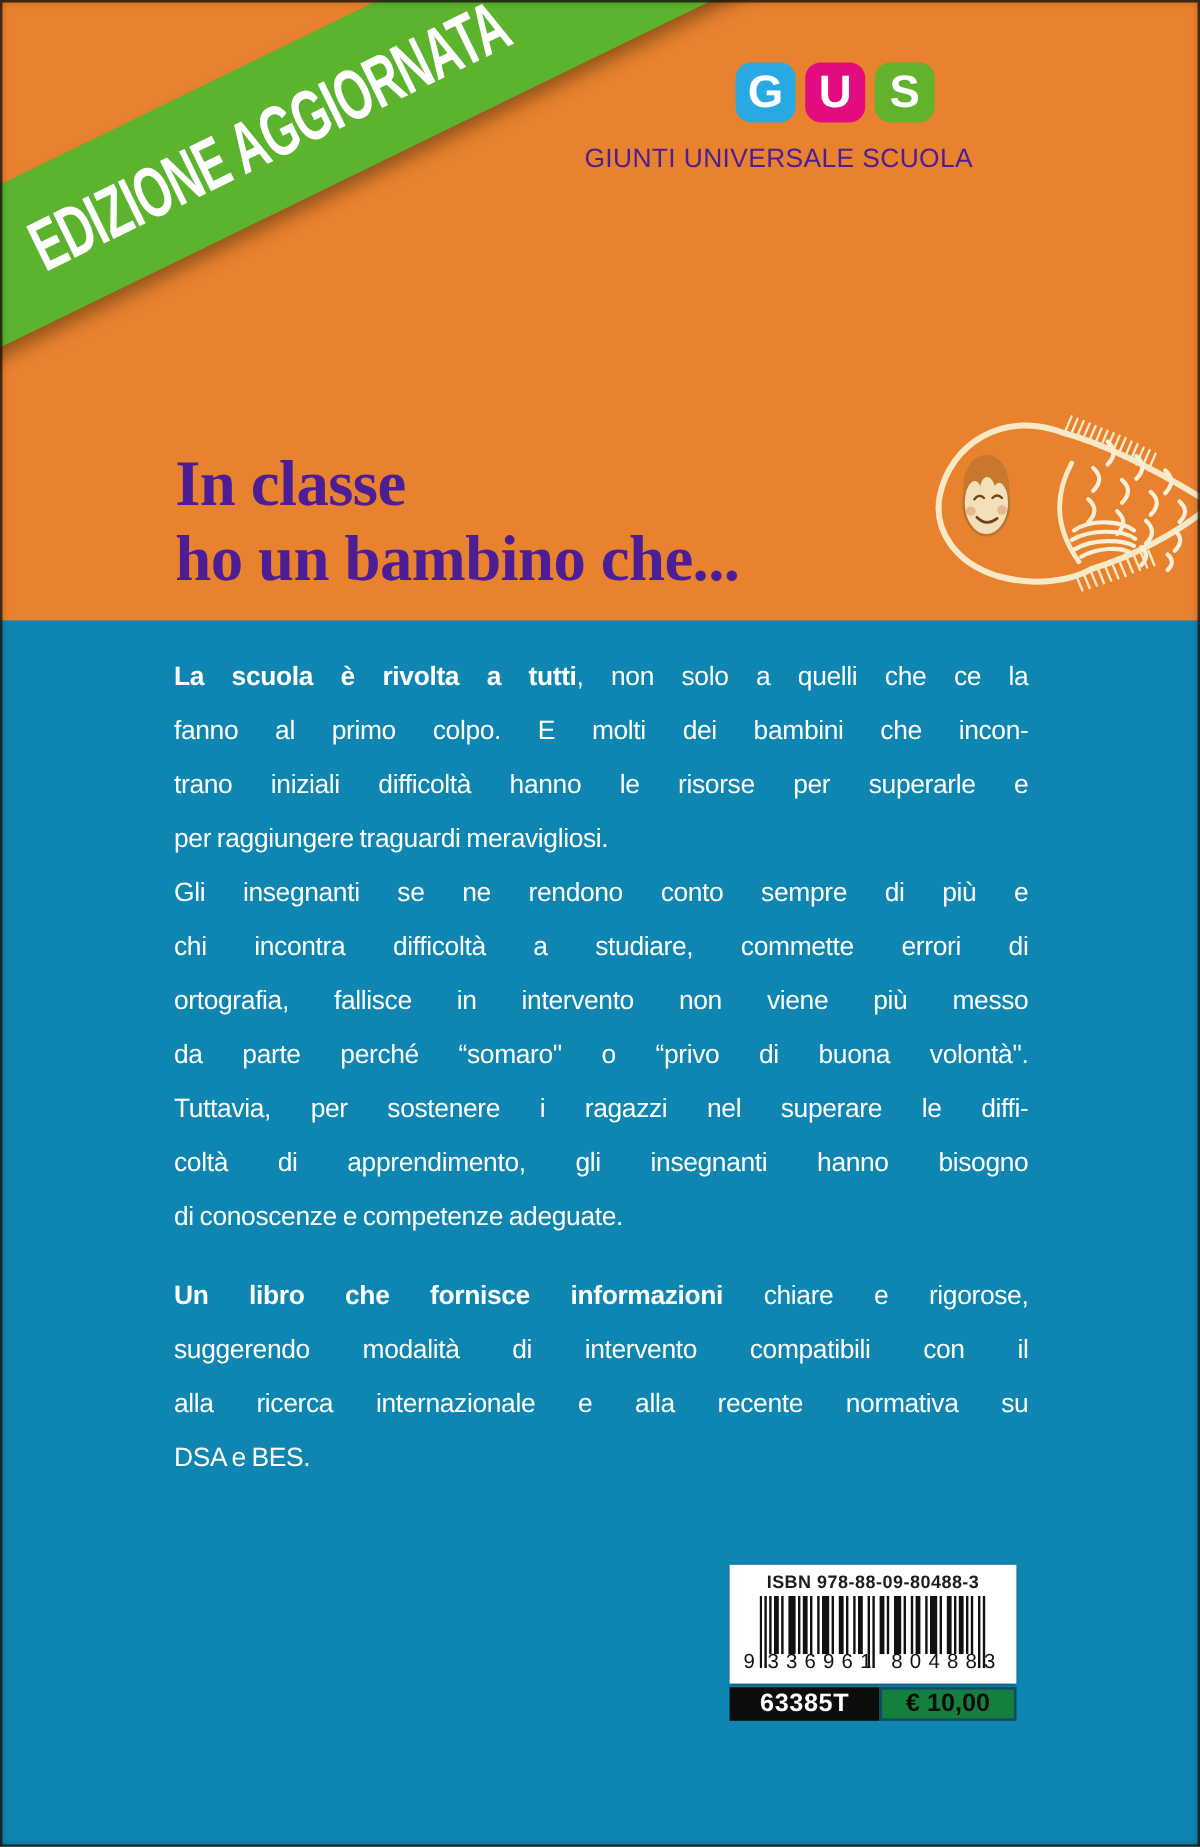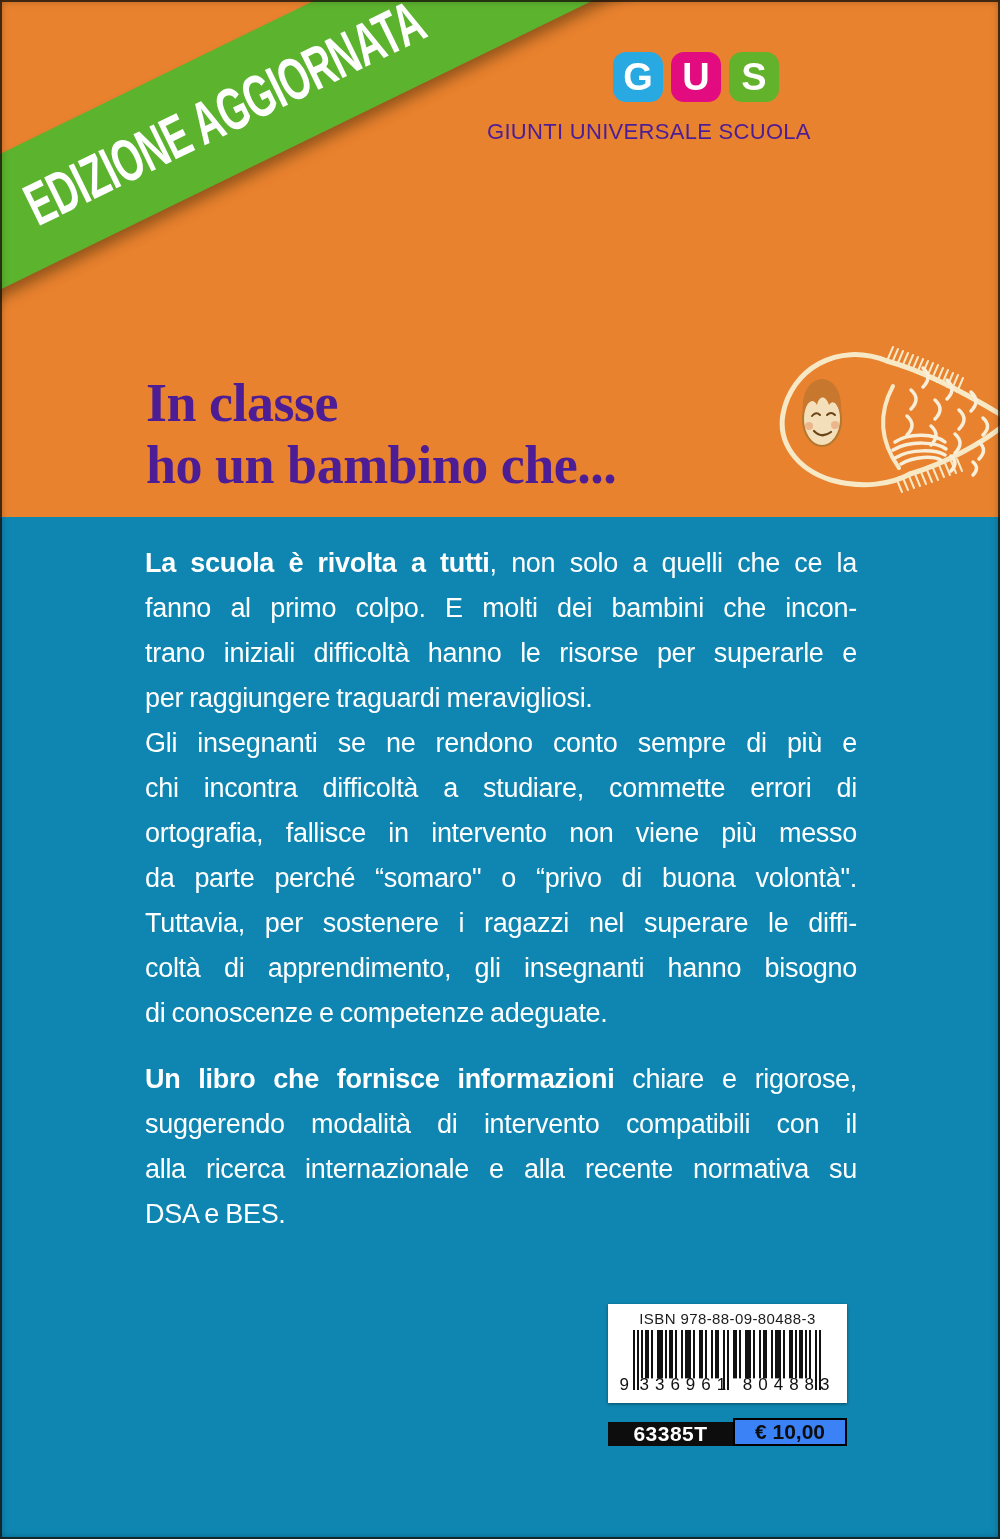--- a/index.html
+++ b/index.html
@@ -57,55 +57,55 @@
 
   
   .fish{position:absolute;left:775px;top:342px;width:228px;height:170px;z-index:3;}
 
   
   .blue-panel{position:absolute;left:0;top:517px;width:1000px;height:1022px;background:#0f86b1;}
 
   
   .blurb{
     position:absolute;left:145px;top:541px;width:712px;color:#ffffff;
-    font-size:27px;letter-spacing:-.3px;word-spacing:-1px;z-index:4;
+    font-size:22px;letter-spacing:-.3px;word-spacing:-1px;z-index:4;
   }
   .para{margin:0;}
   .para + .para.gap{margin-top:21px;}
   .bline{
     height:45px;line-height:45px;
     text-align:justify;text-align-last:justify;
     overflow:visible;white-space:normal;
   }
   .bline.last{text-align-last:left;}
   .bline b{font-weight:700;}
 
   
   .barcode-wrap{position:absolute;left:608px;top:1304px;width:239px;z-index:6;}
   .barcode-box{
     width:239px;height:99px;background:#ffffff;
     box-shadow:0 1px 3px rgba(0,0,0,.45);
     display:flex;flex-direction:column;align-items:center;
     color:#1c1c1c;
   }
-  .isbn-label{margin-top:6px;font-size:15px;letter-spacing:.4px;white-space:nowrap;}
+  .isbn-label{margin-top:6px;font-size:15px;letter-spacing:.4px;white-space:nowrap;font-weight:bold;}
   .bars{margin-top:3px;width:190px;height:60px;display:block;}
   .digits{
     width:216px;margin-top:-14px;display:flex;justify-content:space-between;
     font-size:17px;line-height:17px;color:#111;
   }
   .digits .grp{letter-spacing:6px;background:transparent;}
-  .strip{display:flex;margin-top:3px;height:40px;align-items:flex-end;}
+  .strip{display:flex;margin-top:3px;height:28px;}
   .code-badge{
     width:125px;background:#0d0d0d;color:#fff;font-weight:700;font-size:21px;
     display:flex;align-items:center;justify-content:center;letter-spacing:.5px;
   }
   .price-badge{
-    width:114px;background:#3b82f6;color:#0d0d0d;font-weight:700;font-size:21px;
-    border:2px solid #000000;box-sizing:border-box;
+    width:114px;background:#15803d;color:#0d0d0d;font-weight:700;font-size:21px;
+    border:2px solid #0c4a6e;box-sizing:border-box;
     display:flex;align-items:center;justify-content:center;
   }
 </style>
 </head>
 <body>
 
 <div class="page">
 
   <div class="ribbon">
     <span class="ribbon-text">EDIZIONE AGGIORNATA</span>

